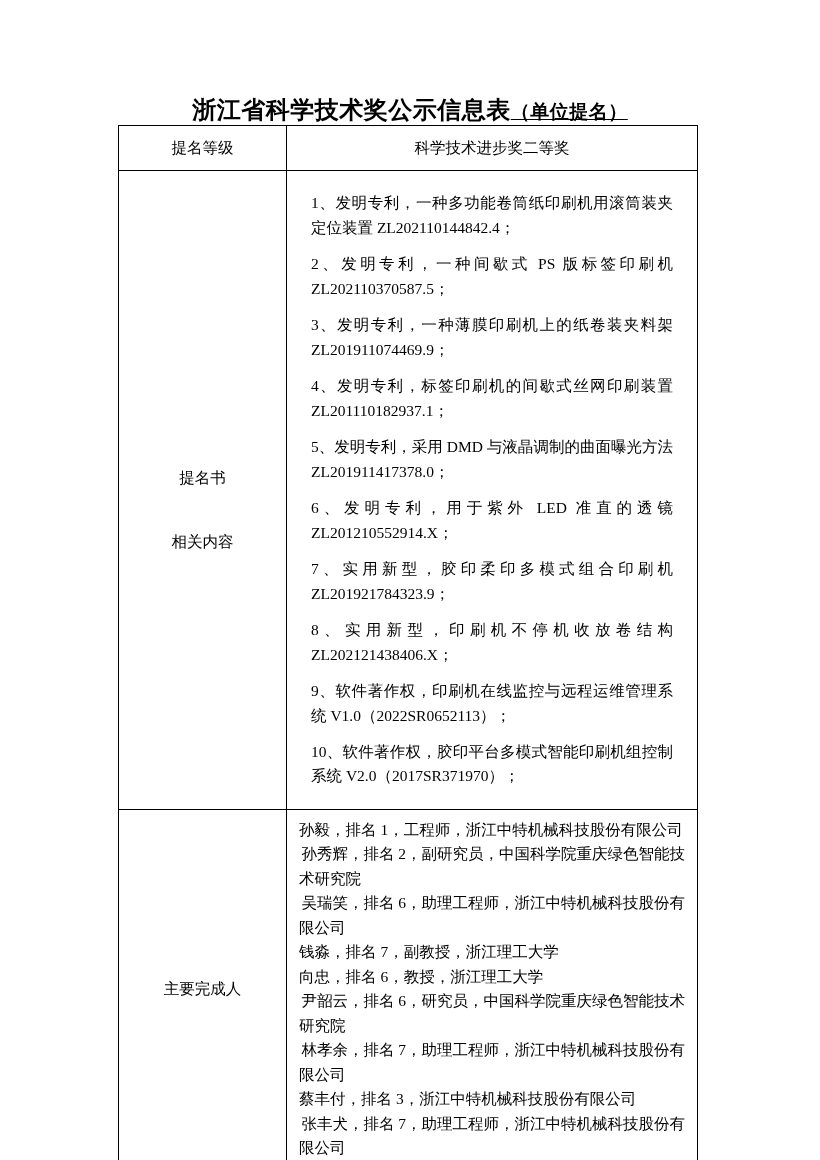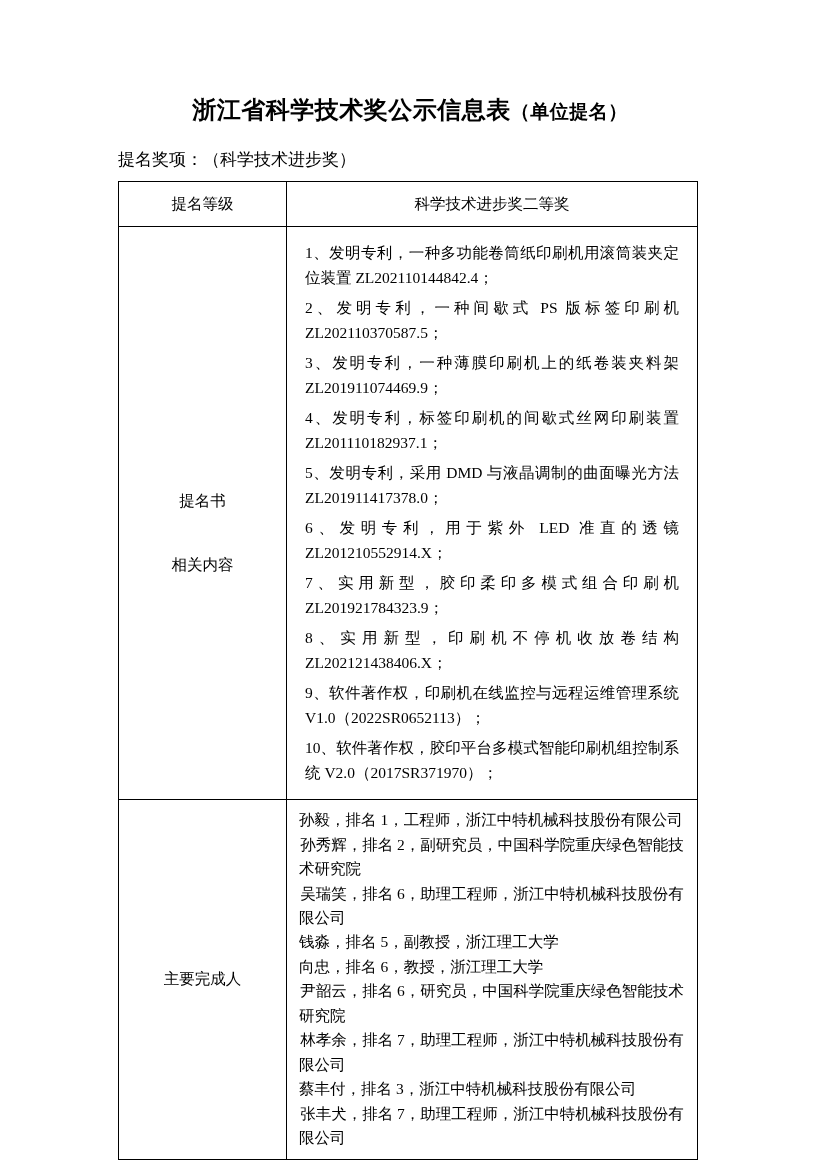--- a/index.html
+++ b/index.html
@@ -27,20 +27,21 @@
     font-size: 24px;
     font-weight: bold;
     letter-spacing: 0.5px;
     margin: 0;
     padding-top: 96px;
     line-height: 1.2;
   }
   .doc-title .sub {
     font-size: 19px;
     font-weight: bold;
+    text-decoration: underline;
   }
   .award-line {
     font-size: 17px;
     margin: 0;
     padding: 24px 0 10px 118px;
     line-height: 1.3;
   }
   table.info {
     border-collapse: collapse;
     width: 580px;
@@ -66,44 +67,43 @@
   td.value-center {
     text-align: center;
     padding: 2px 12px;
   }
   td.value-just {
     text-align: justify;
     text-align-last: left;
     padding: 8px 12px 8px 12px;
   }
   .justify-block p {
-    margin: 6px;
+    margin: 12px;
     text-align: justify;
     text-align-last: left;
   }
   .plain-block p {
     margin: 0;
-    text-align: center;
+    text-align: right;
   }
   .title-cell {
     text-align: center;
     padding: 12px 24px;
     line-height: 1.6;
   }
 </style>
 </head>
 <body>
 
 <div class="page">
 
   <h1 class="doc-title">
     <span>浙江省科学技术奖公示信息表</span><span class="sub">（单位提名）</span>
   </h1>
 
-  <p class="award-line">提名奖项：（科学技术进步奖）</p>
 
   <table class="info">
     <tbody>
       <tr>
         <td class="label">提名等级</td>
         <td class="value-center">科学技术进步奖二等奖</td>
       </tr>
       <tr>
         <td class="label">
           <span class="l2">提名书</span>
@@ -124,21 +124,21 @@
           </div>
         </td>
       </tr>
       <tr>
         <td class="label">主要完成人</td>
         <td class="value-just">
           <div class="plain-block">
             <p>孙毅，排名 1，工程师，浙江中特机械科技股份有限公司</p>
             <p>孙秀辉，排名 2，副研究员，中国科学院重庆绿色智能技术研究院</p>
             <p>吴瑞笑，排名 6，助理工程师，浙江中特机械科技股份有限公司</p>
-            <p>钱淼，排名 5，副教授，浙江理工大学</p>
+            <p>钱淼，排名 7，副教授，浙江理工大学</p>
             <p>向忠，排名 6，教授，浙江理工大学</p>
             <p>尹韶云，排名 6，研究员，中国科学院重庆绿色智能技术研究院</p>
             <p>林孝余，排名 7，助理工程师，浙江中特机械科技股份有限公司</p>
             <p>蔡丰付，排名 3，浙江中特机械科技股份有限公司</p>
             <p>张丰犬，排名 7，助理工程师，浙江中特机械科技股份有限公司</p>
           </div>
         </td>
       </tr>
     </tbody>
   </table>

